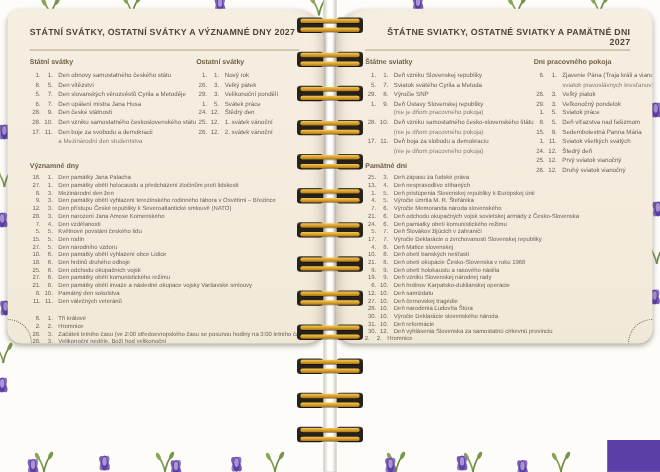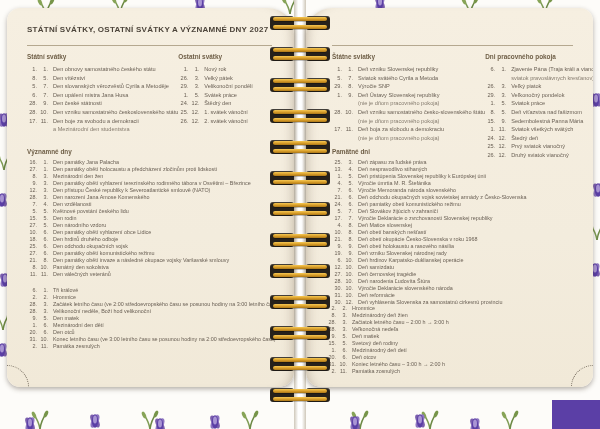--- a/index.html
+++ b/index.html
@@ -1,20 +1,20 @@
 <!DOCTYPE html>
 <html><head>
 <meta charset="utf-8">
 <style>
   html,body{margin:0;padding:0;background:#e9e4da;}
   .canvas{position:relative;width:600px;height:429px;overflow:hidden;background:#fff;
           font-family:"Liberation Sans", sans-serif;}
   .floral{position:absolute;inset:0;z-index:0;}
 
-  .page{position:absolute;top:8px;width:287px;height:379px;z-index:2;overflow:hidden;
+  .page{position:absolute;top:8px;width:287px;height:304px;z-index:2;overflow:hidden;
         background:linear-gradient(180deg,#f6efe1 0%,#f3ecdd 60%,#f1e9d8 100%);
         box-shadow:0 2px 5px rgba(60,48,35,.38);}
   .page-left{left:7px;border-radius:13px 26px 15px 13px;
         box-shadow:0 2px 5px rgba(60,48,35,.38), inset -10px 0 12px -10px rgba(80,60,40,.35);}
   .page-right{left:306px;border-radius:26px 13px 13px 15px;
         box-shadow:0 2px 5px rgba(60,48,35,.38), inset 10px 0 12px -10px rgba(80,60,40,.35);}
 
   .title{position:absolute;top:17px;left:20px;right:22px;font-size:8px;font-weight:bold;
          letter-spacing:.25px;color:#4c443a;}
   .page-right .title{text-align:right;left:26px;right:20px;}
@@ -467,20 +467,21 @@
             <span class="main">Památka zesnulých</span>
           </span>
         </div>
       </div>
 
     <div class="rule rule-bottom"></div>
     <div class="corner-dots"></div>
   </div>
 
   <div class="page page-right">
+    <div class="title">ŠTÁTNE SVIATKY, OSTATNÉ SVIATKY A PAMÄTNÉ DNI 2027</div>
     <div class="rule rule-top"></div>
 
     <div class="cols">
       <div class="col1">
         <div class="sec-header">Štátne sviatky</div>
         <div class="list">
 
             <div class="row">
               <span class="d">1.</span>
               <span class="m">1.</span>

